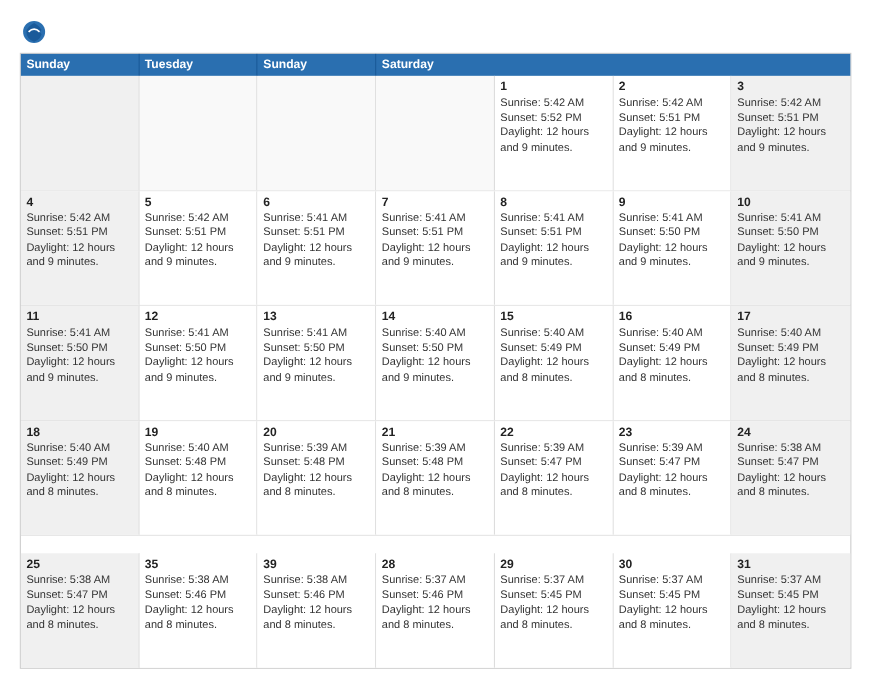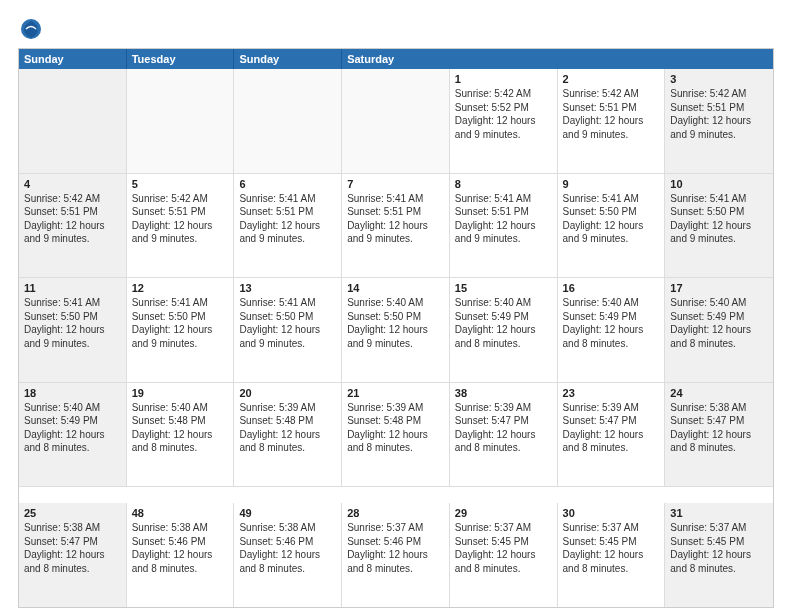--- a/index.html
+++ b/index.html
@@ -294,21 +294,21 @@
 and 8 minutes.</div>
           </div>
           <div class="cal-cell">
             <div class="day-num">21</div>
             <div class="cell-info" style="white-space: pre-line;">Sunrise: 5:39 AM
 Sunset: 5:48 PM
 Daylight: 12 hours
 and 8 minutes.</div>
           </div>
           <div class="cal-cell">
-            <div class="day-num">38</div>
+            <div class="day-num">22</div>
             <div class="cell-info" style="white-space: pre-line;">Sunrise: 5:39 AM
 Sunset: 5:47 PM
 Daylight: 12 hours
 and 8 minutes.</div>
           </div>
           <div class="cal-cell">
             <div class="day-num">23</div>
             <div class="cell-info" style="white-space: pre-line;">Sunrise: 5:39 AM
 Sunset: 5:47 PM
 Daylight: 12 hours
@@ -324,28 +324,28 @@
         </div>
         <div class="cal-row">
           <div class="cal-cell shaded">
             <div class="day-num">25</div>
             <div class="cell-info" style="white-space: pre-line;">Sunrise: 5:38 AM
 Sunset: 5:47 PM
 Daylight: 12 hours
 and 8 minutes.</div>
           </div>
           <div class="cal-cell">
-            <div class="day-num">48</div>
+            <div class="day-num">35</div>
             <div class="cell-info" style="white-space: pre-line;">Sunrise: 5:38 AM
 Sunset: 5:46 PM
 Daylight: 12 hours
 and 8 minutes.</div>
           </div>
           <div class="cal-cell">
-            <div class="day-num">49</div>
+            <div class="day-num">39</div>
             <div class="cell-info" style="white-space: pre-line;">Sunrise: 5:38 AM
 Sunset: 5:46 PM
 Daylight: 12 hours
 and 8 minutes.</div>
           </div>
           <div class="cal-cell">
             <div class="day-num">28</div>
             <div class="cell-info" style="white-space: pre-line;">Sunrise: 5:37 AM
 Sunset: 5:46 PM
 Daylight: 12 hours

